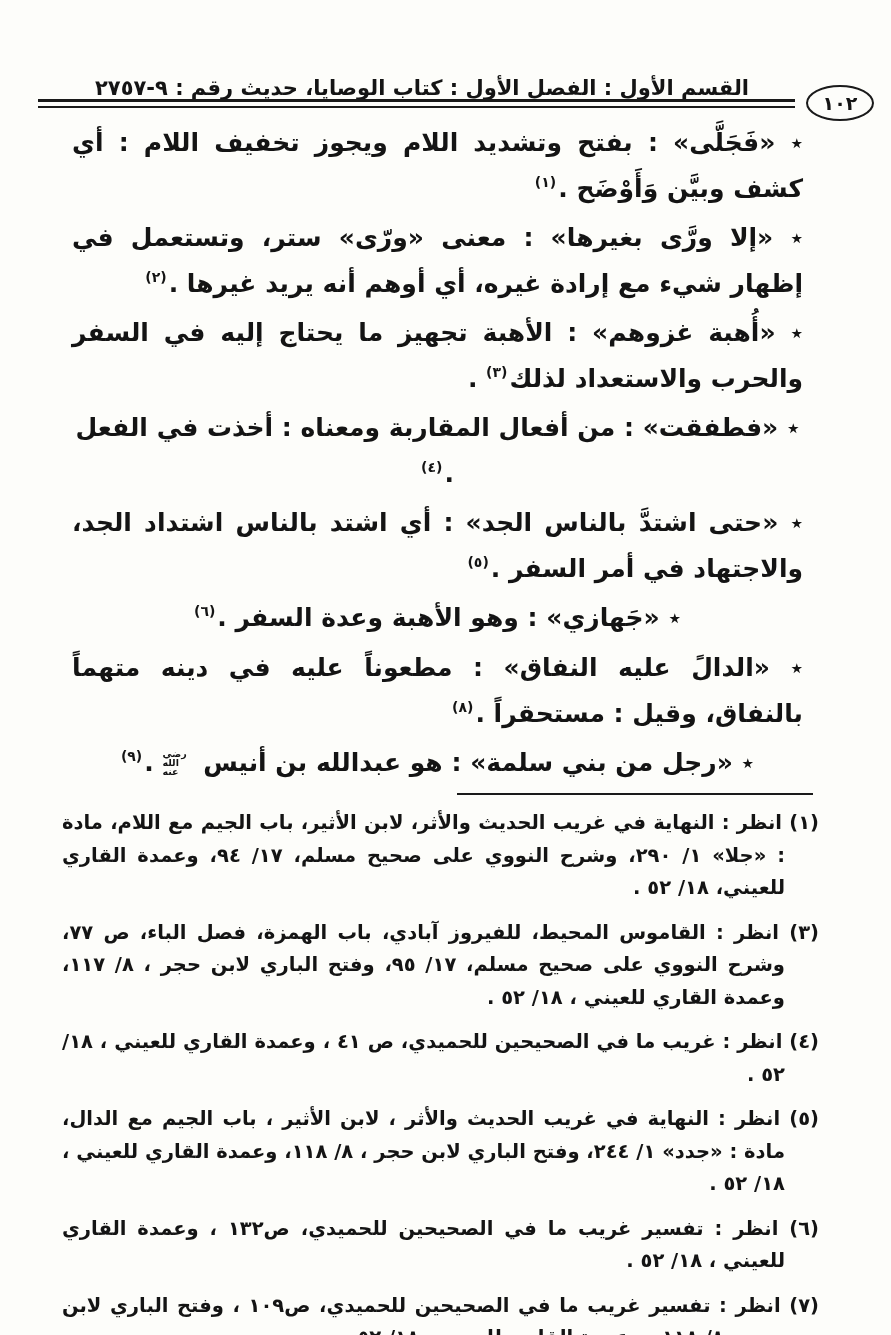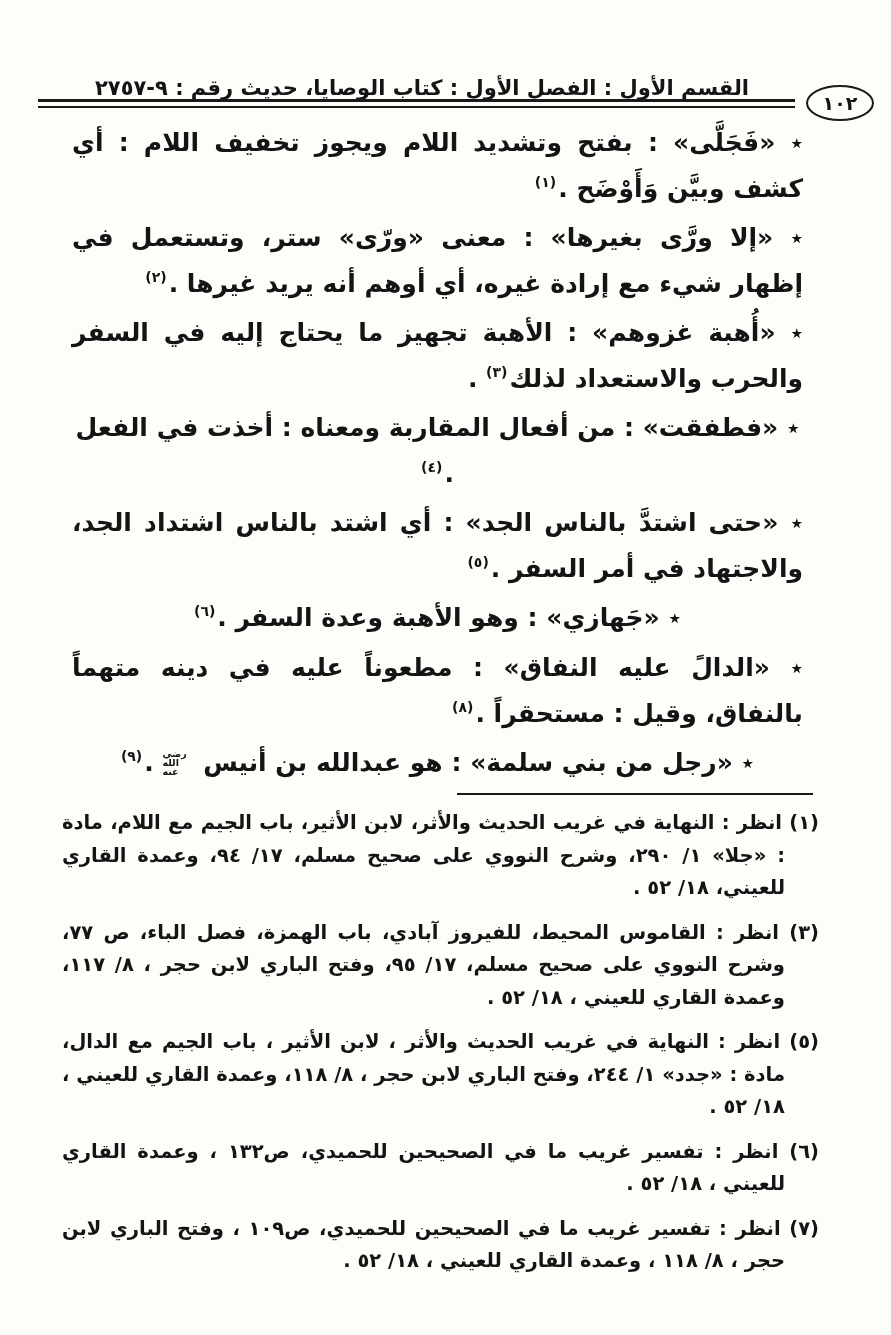--- a/index.html
+++ b/index.html
@@ -96,20 +96,21 @@
   </main>
 
   <section class="footnotes">
     <div class="fn-rule"></div>
 
     <p class="footnote"><span class="fn-num">(١)</span> <span class="fn-text">انظر : النهاية في غريب الحديث والأثر، لابن الأثير، باب الجيم مع اللام، مادة : «جلا» ١/ ٢٩٠، وشرح النووي على صحيح مسلم، ١٧/ ٩٤، وعمدة القاري للعيني، ١٨/ ٥٢ .</span></p>
 
 
     <p class="footnote"><span class="fn-num">(٣)</span> <span class="fn-text">انظر : القاموس المحيط، للفيروز آبادي، باب الهمزة، فصل الباء، ص ٧٧، وشرح النووي على صحيح مسلم، ١٧/ ٩٥، وفتح الباري لابن حجر ، ٨/ ١١٧، وعمدة القاري للعيني ، ١٨/ ٥٢ .</span></p>
 
+    <p class="footnote"><span class="fn-num">(٤)</span> <span class="fn-text">انظر : غريب ما في الصحيحين للحميدي، ص ٤١ ، وعمدة القاري للعيني ، ١٨/ ٥٢ .</span></p>
 
     <p class="footnote"><span class="fn-num">(٥)</span> <span class="fn-text">انظر : النهاية في غريب الحديث والأثر ، لابن الأثير ، باب الجيم مع الدال، مادة : «جدد» ١/ ٢٤٤، وفتح الباري لابن حجر ، ٨/ ١١٨، وعمدة القاري للعيني ، ١٨/ ٥٢ .</span></p>
 
     <p class="footnote"><span class="fn-num">(٦)</span> <span class="fn-text">انظر : تفسير غريب ما في الصحيحين للحميدي، ص١٣٢ ، وعمدة القاري للعيني ، ١٨/ ٥٢ .</span></p>
 
     <p class="footnote"><span class="fn-num">(٧)</span> <span class="fn-text">انظر : تفسير غريب ما في الصحيحين للحميدي، ص١٠٩ ، وفتح الباري لابن حجر ، ٨/ ١١٨ ، وعمدة القاري للعيني ، ١٨/ ٥٢ .</span></p>
 
   </section>
 
 </div>

